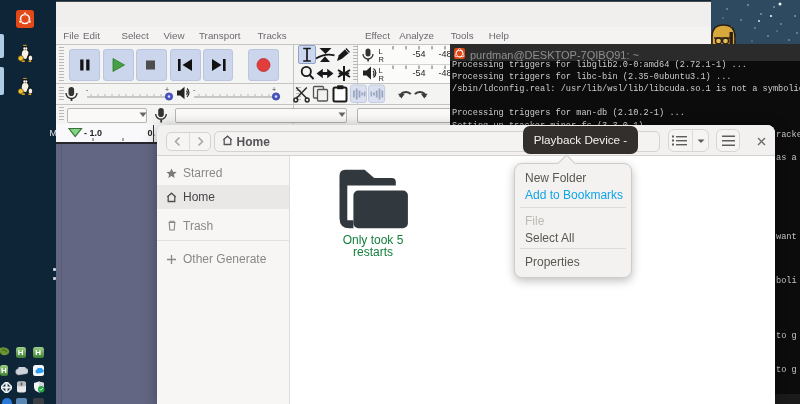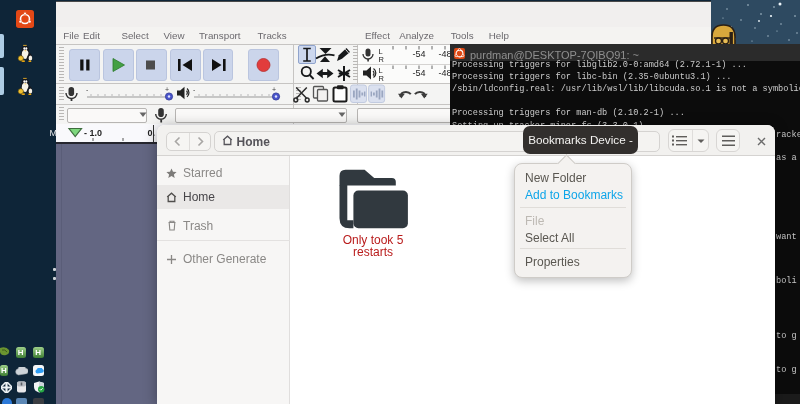--- a/index.html
+++ b/index.html
@@ -371,34 +371,34 @@
     <div class="abs" style="left:26px;top:127px;font-size:12px;color:#8a8886;">Other Generate</div>
 
     <svg class="abs" style="left:180px;top:42px;" width="74" height="64" viewBox="0 0 74 64">
       <g fill="#31393f">
         <path d="M2.5 8.8 Q2.5 2.8 8.5 2.8 H27.6 L37.2 11 H54.8 Q58.8 11 58.8 14.8 V18.4 H2.5 Z"></path>
         <path d="M2.5 18 H10.3 V53.2 H16.4 V61.2 H12.5 Q2.5 61.2 2.5 51.2 Z"></path>
         <rect x="16.4" y="23.6" width="54.5" height="37.6" rx="5"></rect>
       </g>
     </svg>
 
-    <div class="abs" style="left:146px;top:108.5px;width:140px;text-align:center;font-size:12px;line-height:12.7px;color:#b91c1c;">Only took 5<br>restarts</div>
+    <div class="abs" style="left:146px;top:108.5px;width:140px;text-align:center;font-size:12px;line-height:12.7px;color:#15803d;">Only took 5<br>restarts</div>
   </div>
 
   <div class="abs" id="menu" style="left:513.5px;top:163px;width:118px;height:114.5px;background:#f4f2f0;border:1px solid #cfccc8;border-radius:8px;box-shadow:0 3px 10px rgba(0,0,0,0.25);box-sizing:border-box;"></div>
   <div class="abs" style="left:560px;top:156.8px;width:13px;height:13px;background:#f4f2f0;border-left:1px solid #cfccc8;border-top:1px solid #cfccc8;transform:rotate(45deg);box-sizing:border-box;"></div>
   <div class="abs" style="left:525px;top:170.5px;font-size:12px;color:#5a5751;">New Folder</div>
   <div class="abs" style="left:525px;top:187.5px;font-size:12px;color:#0ea5e9;">Add to Bookmarks</div>
   <div class="abs" style="left:519.5px;top:206.5px;width:106px;height:1px;background:#e0ddd9;"></div>
   <div class="abs" style="left:525px;top:213.5px;font-size:12px;color:#bdb9b3;">File</div>
   <div class="abs" style="left:525px;top:230.5px;font-size:12px;color:#5a5751;">Select All</div>
   <div class="abs" style="left:519.5px;top:247.5px;width:106px;height:1px;background:#e0ddd9;"></div>
   <div class="abs" style="left:525px;top:254.5px;font-size:12px;color:#5a5751;">Properties</div>
 
-  <div class="abs" id="tip" style="left:523px;top:126px;width:115px;height:28px;background:#322f2d;border-radius:7px;color:#f4f3f1;font-size:11.7px;text-align:center;line-height:27.5px;">Bookmarks Device -</div>
+  <div class="abs" id="tip" style="left:523px;top:126px;width:115px;height:28px;background:#322f2d;border-radius:7px;color:#f4f3f1;font-size:11.7px;text-align:center;line-height:27.5px;">Playback Device -</div>
 
   <svg class="abs" style="left:16px;top:10px;" width="18" height="18" viewBox="0 0 20 20">
     <rect x="0" y="0" width="20" height="20" rx="3" fill="#e34816"></rect>
     <circle cx="10" cy="10" r="5" fill="none" stroke="#fff" stroke-width="1.8"></circle>
     <circle cx="10" cy="3.6" r="1.7" fill="#e34816" stroke="#fff" stroke-width="0.1"></circle>
     <circle cx="4.4" cy="13.2" r="1.7" fill="#e34816"></circle>
     <circle cx="15.6" cy="13.2" r="1.7" fill="#e34816"></circle>
     <circle cx="10" cy="3.9" r="1.2" fill="#fff"></circle>
     <circle cx="4.7" cy="13" r="1.2" fill="#fff"></circle>
     <circle cx="15.3" cy="13" r="1.2" fill="#fff"></circle>

